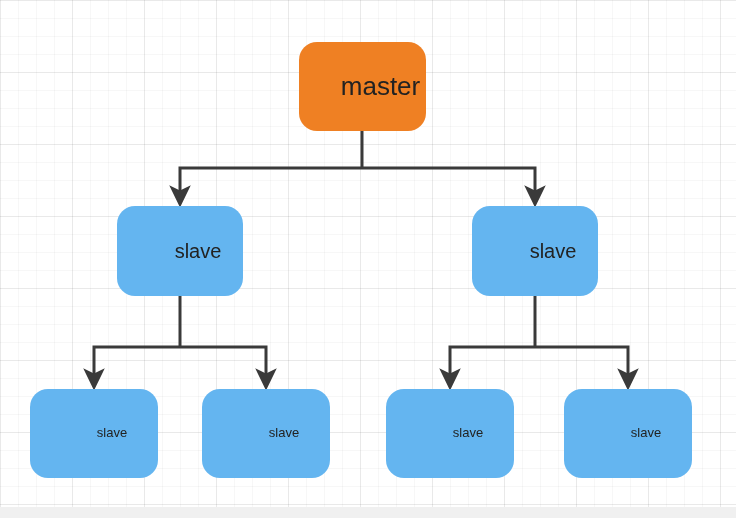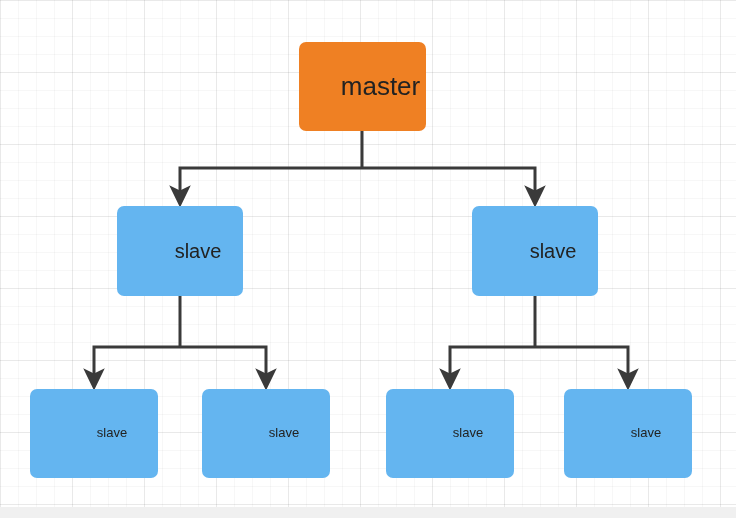--- a/index.html
+++ b/index.html
@@ -39,21 +39,21 @@
     height: 518px;
     pointer-events: none;
   }
 
   .node {
     position: absolute;
     box-sizing: border-box;
     display: flex;
     align-items: center;
     justify-content: center;
-    border-radius: 7px;
+    border-radius: 18px;
     color: #222222;
     text-align: right;
     line-height: 1.1;
     user-select: none;
     padding-left: 36px;
   }
 
   .node-label {
     display: block;
     white-space: nowrap;

